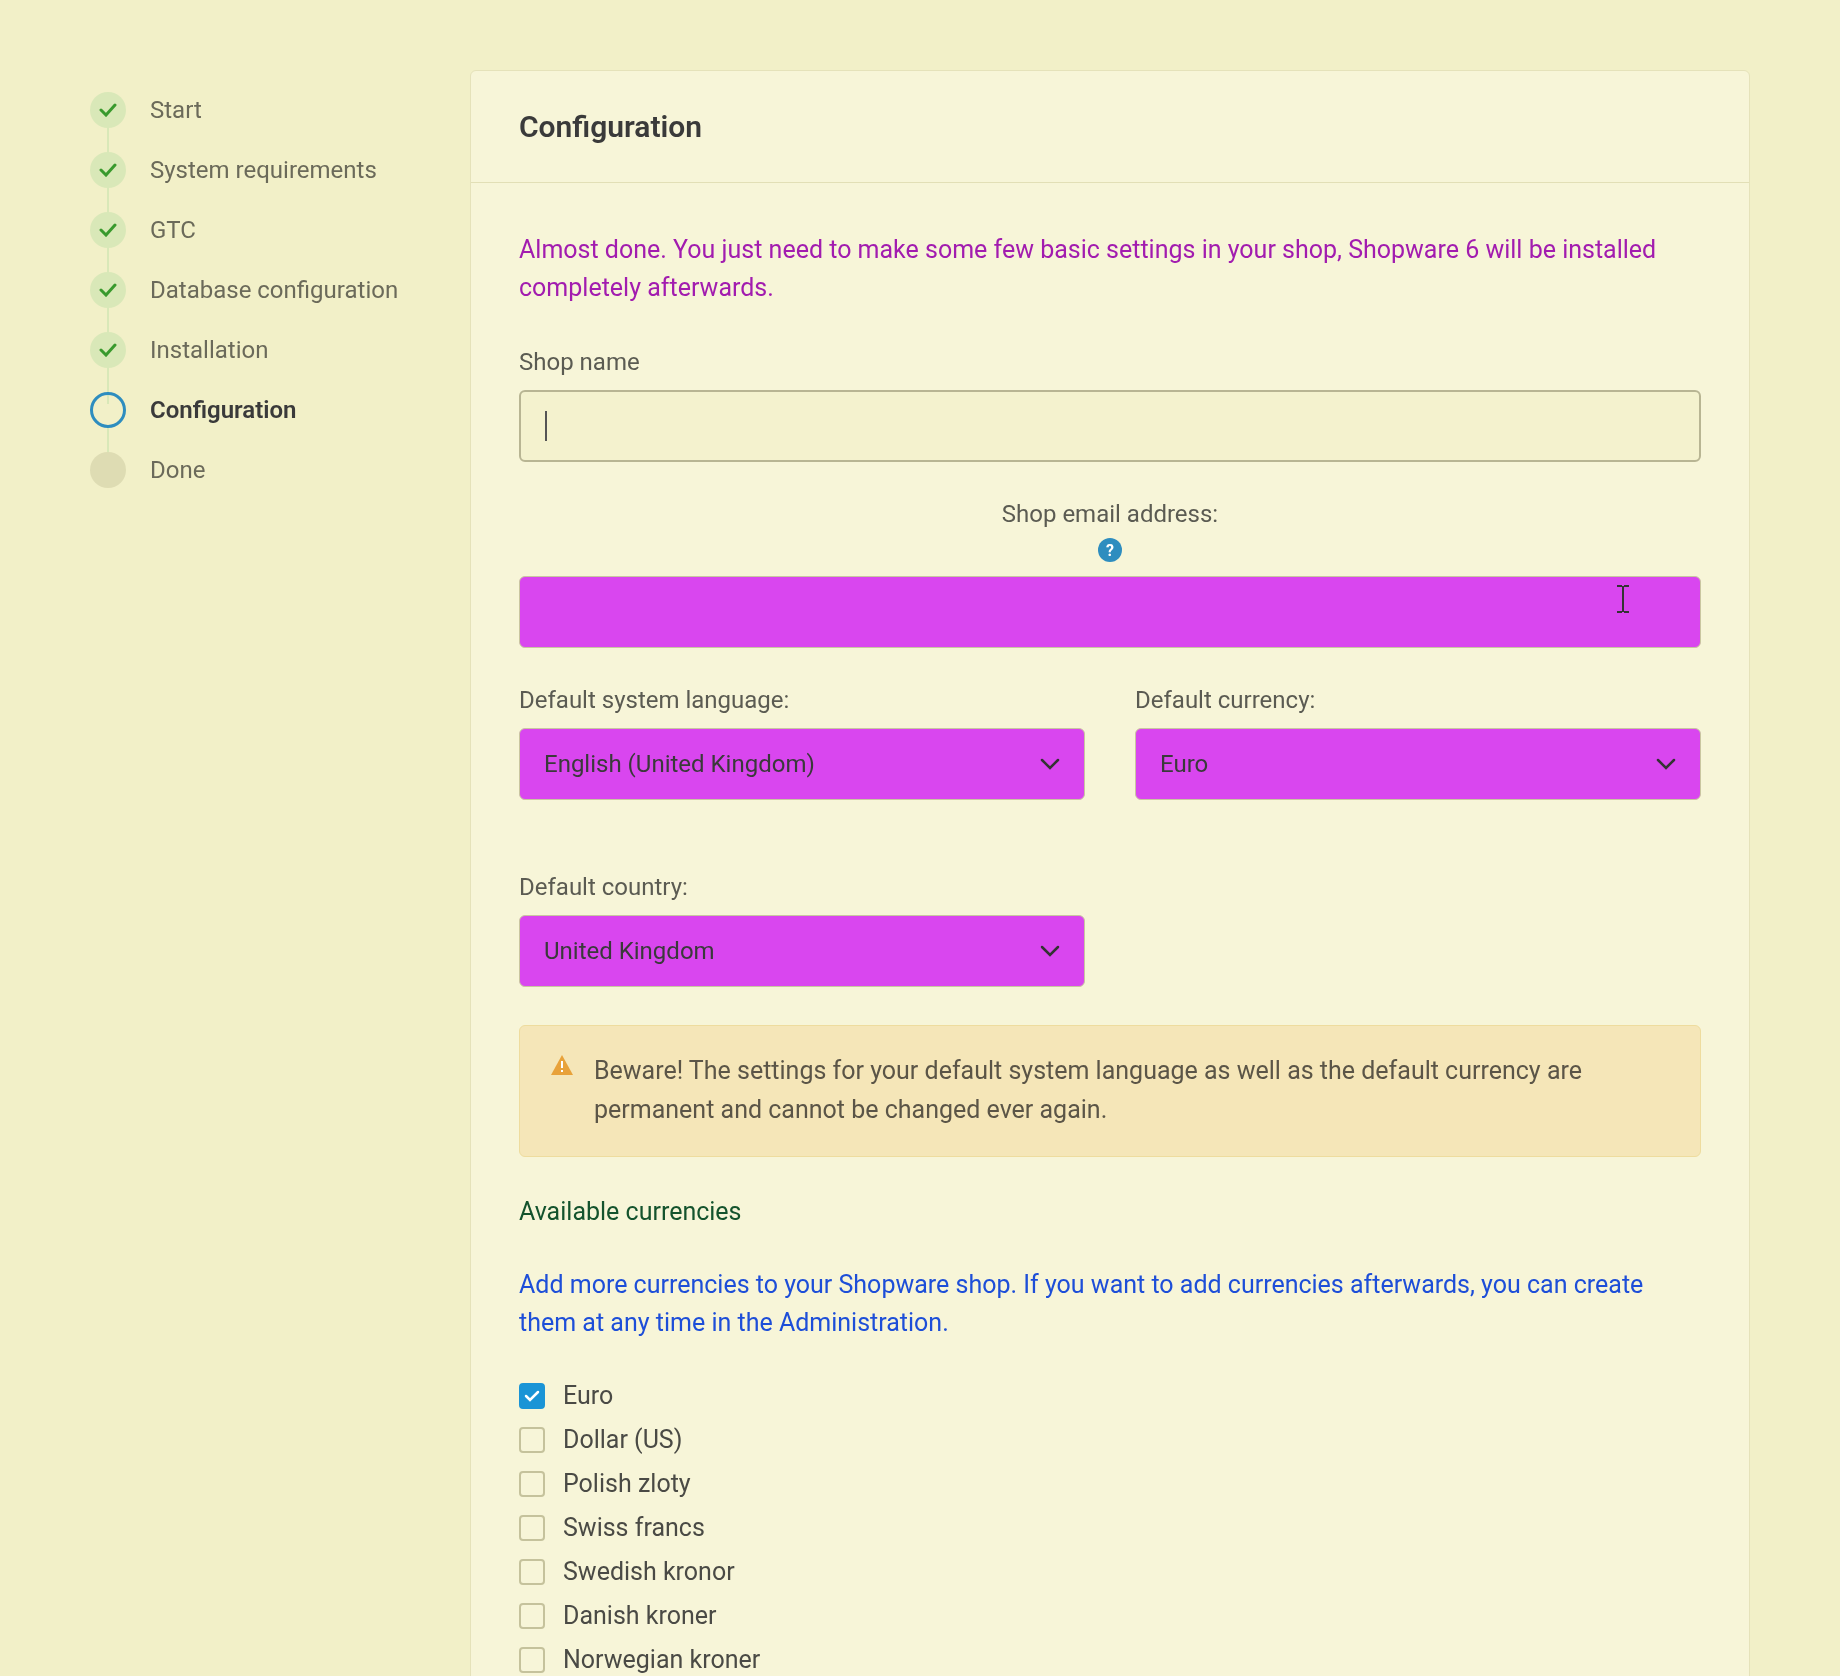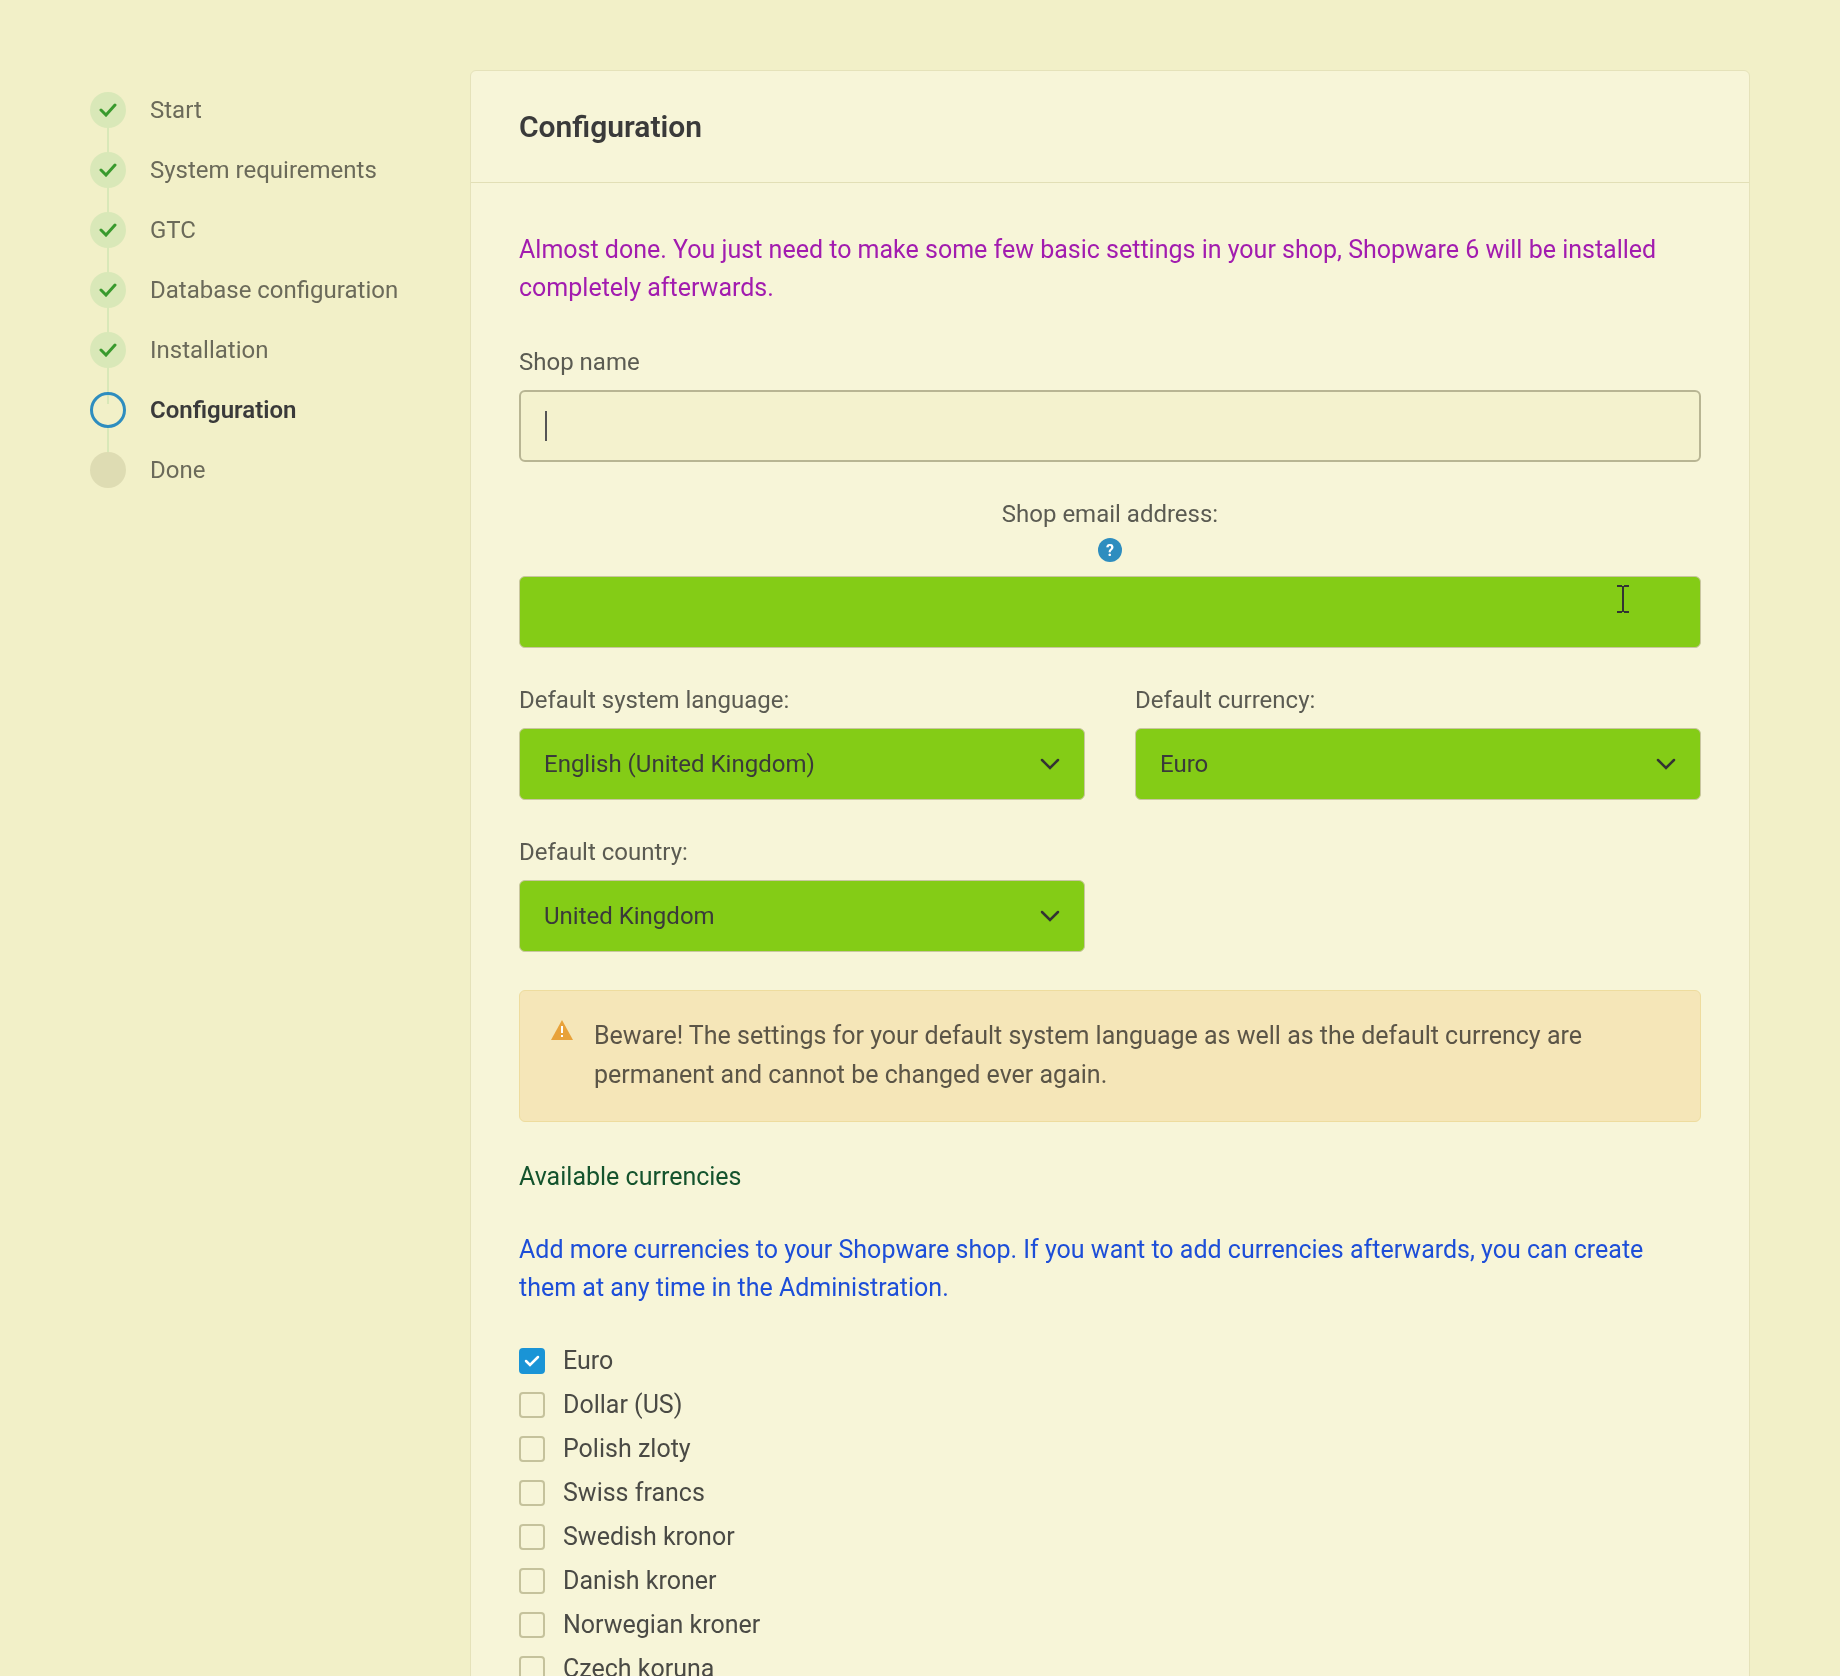--- a/index.html
+++ b/index.html
@@ -90,21 +90,21 @@
     line-height: 1.5;
   }
   .form-group {
     margin-bottom: 38px;
   }
   .form-row {
     display: flex;
     gap: 50px;
   }
   .form-row .form-group { flex: 1; }
-  .form-group.half { width: calc(50% - 25px); }
+  .form-group.half { width: calc(50% - 25px); margin-top: 35px; }
   label.field-label {
     display: block;
     color: #5b5b52;
     margin-bottom: 14px;
     font-size: 24px;
   }
   .label-row {
     display: flex;
     align-items: center;
     gap: 10px;
@@ -115,21 +115,21 @@
     width: 24px; height: 24px; border-radius: 50%;
     background: #2e8dbf; color: #fff;
     display: inline-flex; align-items: center; justify-content: center;
     font-size: 16px; font-weight: 700;
   }
   .text-input, .select {
     width: 100%;
     height: 72px;
     border: 1px solid #c9c6a0;
     border-radius: 6px;
-    background: #84cc16;
+    background: #d946ef;
     padding: 0 24px;
     font-size: 24px;
     color: #3a3a3a;
     font-family: inherit;
   }
   .text-input.focused {
     border: 2px solid #b8b593;
     background: #f4f2ce;
   }
   .select {

